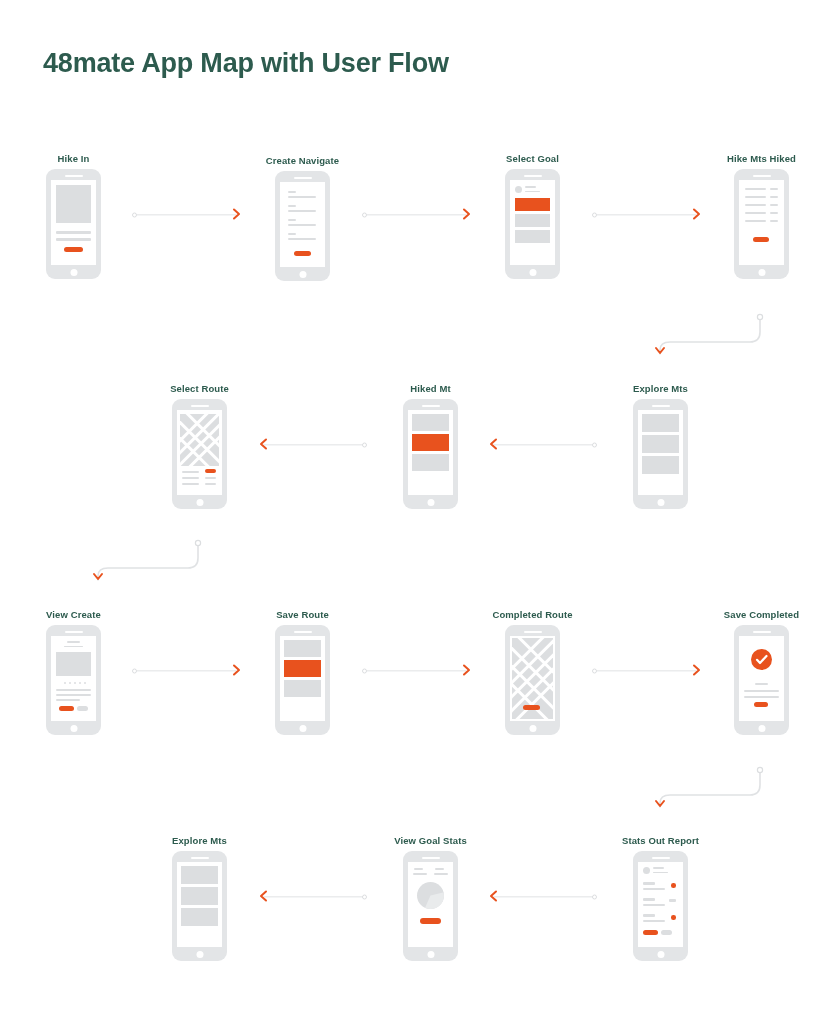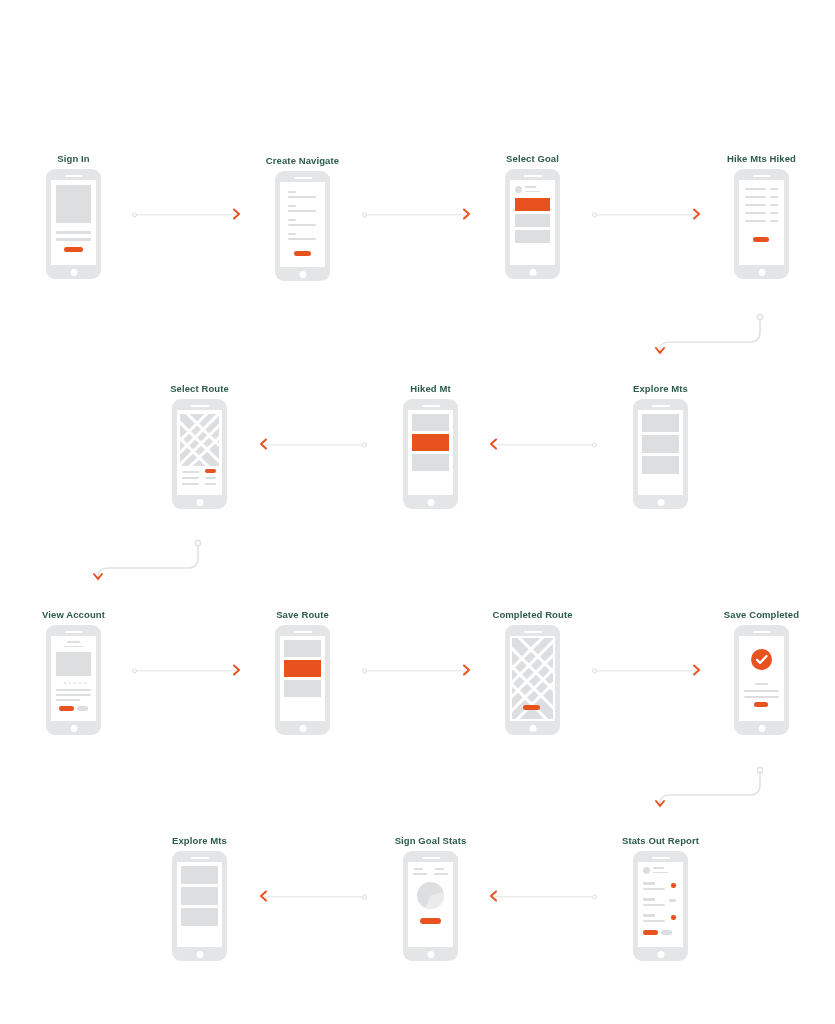--- a/index.html
+++ b/index.html
@@ -143,23 +143,24 @@
   }
 
   .wrap-conn{position:absolute;}
   .wrap-conn svg{display:block;overflow:visible;}
 </style>
 </head>
 <body>
 
 <div id="canvas">
 
+  <div class="page-title">48mate App Map with User Flow</div>
 
   <div class="node" style="left:46px;top:153px;width:55px;">
-    <div class="node-label">Sign In</div>
+    <div class="node-label">Hike In</div>
     <div class="phone">
       <div class="speaker"></div>
       <div class="home"></div>
       <div class="screen">
         <div class="blk" style="left:5px;top:5px;width:35px;height:38px;"></div>
         <div class="ln" style="left:5px;top:51px;width:35px;height:2.6px;"></div>
         <div class="ln" style="left:5px;top:58px;width:35px;height:2.6px;"></div>
         <div class="pill" style="left:13px;top:67px;width:19px;"></div>
       </div>
     </div>
@@ -332,21 +333,21 @@
 
   <div class="wrap-conn" style="left:78px;top:534px;">
     <svg width="140" height="56" viewBox="0 0 140 56">
       <path d="M120 12 L120 24 Q120 34 110 34 L30 34 Q20 34 20 42 L20 46" fill="none" stroke="#e0e2e4" stroke-width="1.6" stroke-linecap="round"></path>
       <circle cx="120" cy="9" r="2.6" fill="#ffffff" stroke="#dcdee0" stroke-width="1.2"></circle>
       <path d="M16 40 L20 45 L24 40" fill="none" stroke="#e8521e" stroke-width="2" stroke-linecap="round" stroke-linejoin="round"></path>
     </svg>
   </div>
 
   <div class="node" style="left:46px;top:609px;width:55px;">
-    <div class="node-label">View Account</div>
+    <div class="node-label">View Create</div>
     <div class="phone">
       <div class="speaker"></div>
       <div class="home"></div>
       <div class="screen">
         <div class="ln" style="left:16px;top:5px;width:13px;"></div>
         <div class="ln" style="left:13px;top:9.5px;width:19px;"></div>
         <div class="blk" style="left:5px;top:16px;width:35px;height:24px;"></div>
         <div class="dot" style="left:13px;top:46px;width:2px;height:2px;"></div>
         <div class="dot" style="left:18px;top:46px;width:2px;height:2px;"></div>
         <div class="dot" style="left:23px;top:46px;width:2px;height:2px;"></div>
@@ -470,21 +471,21 @@
     <div class="chev" style="left:0;">
       <svg width="10" height="12" viewBox="0 0 10 12">
           <path d="M8 1.5 L3 6 L8 10.5" fill="none" stroke="#e8521e" stroke-width="2" stroke-linecap="round" stroke-linejoin="round"></path>
         </svg>
     </div>
     <div class="line" style="left:6px;width:100px;"></div>
     <div class="knob" style="left:104px;"></div>
   </div>
 
   <div class="node" style="left:403px;top:835px;width:55px;">
-    <div class="node-label">Sign Goal Stats</div>
+    <div class="node-label">View Goal Stats</div>
     <div class="phone">
       <div class="speaker"></div>
       <div class="home"></div>
       <div class="screen">
         <div class="ln" style="left:6px;top:6px;width:9px;"></div>
         <div class="ln" style="left:5px;top:11px;width:14px;"></div>
         <div class="ln" style="left:27px;top:6px;width:9px;"></div>
         <div class="ln" style="left:26px;top:11px;width:14px;"></div>
         <div class="pie" style="left:9px;top:20px;width:27px;height:27px;">
           <div class="wedge"></div>

